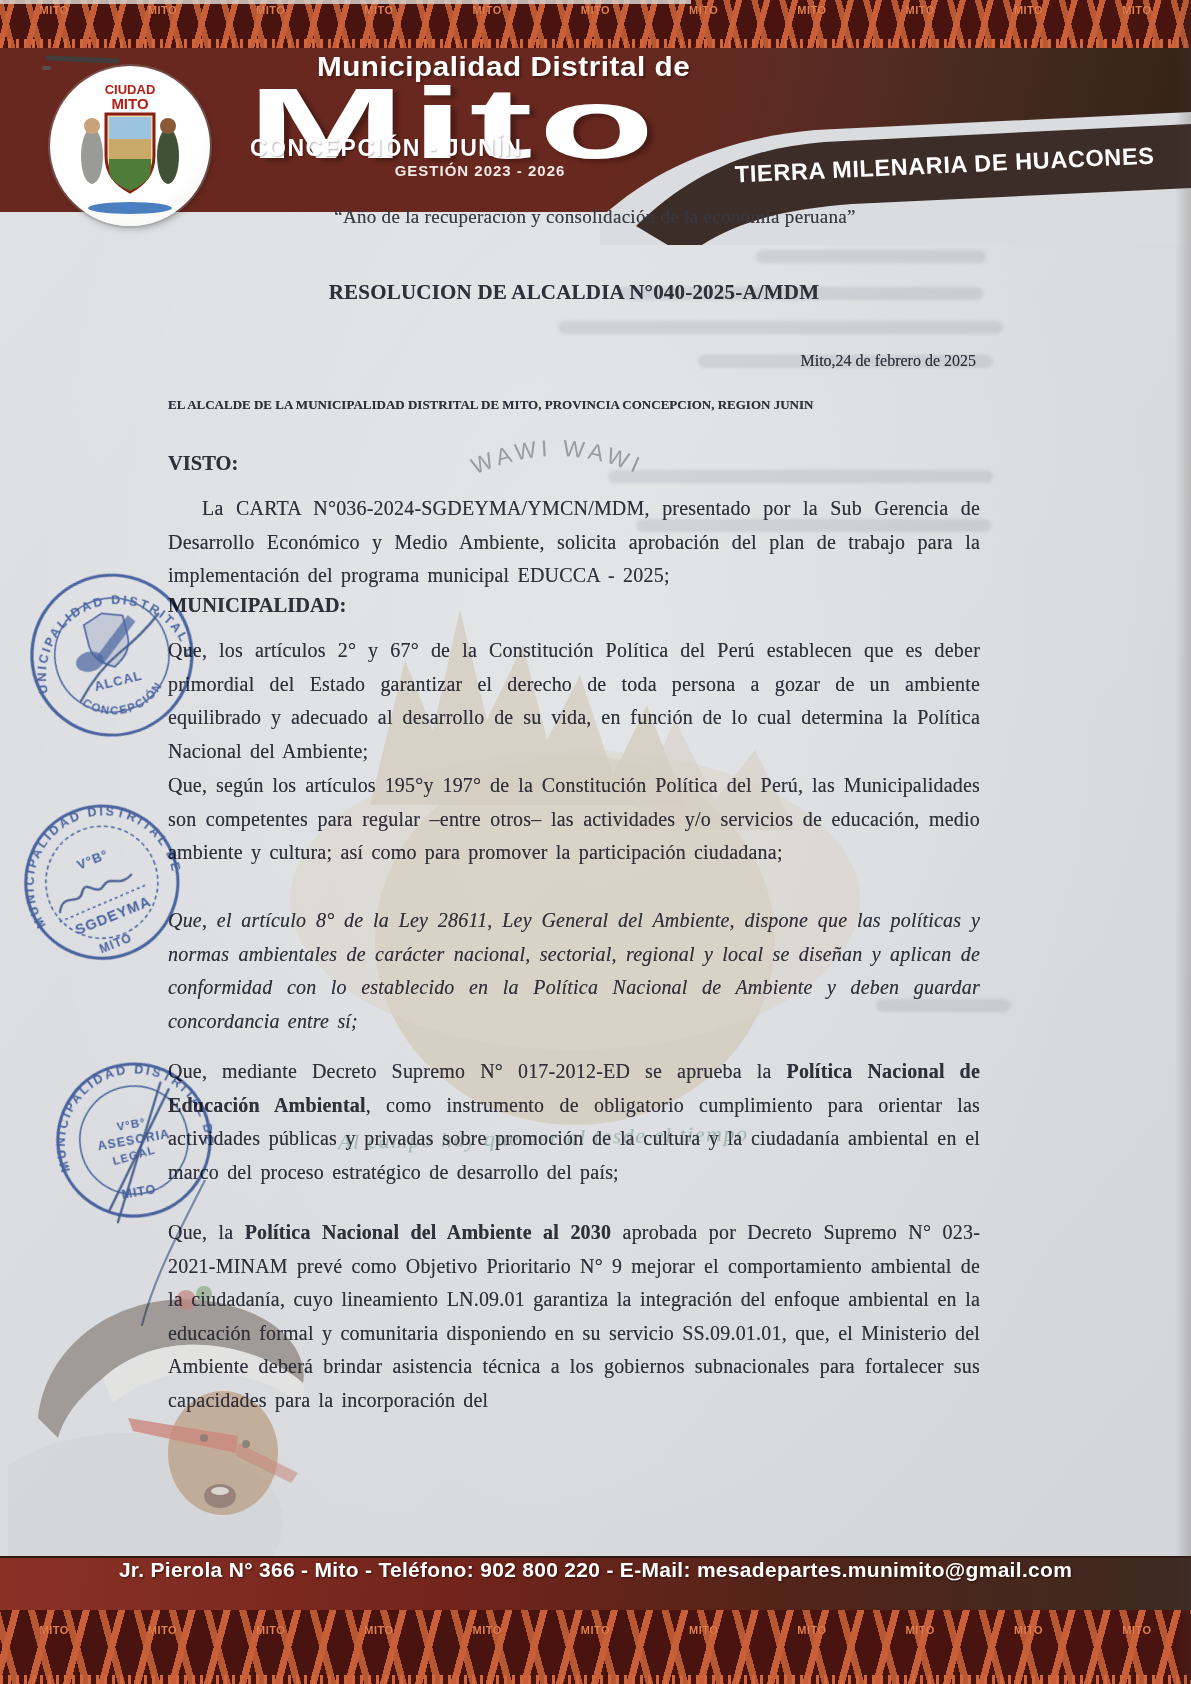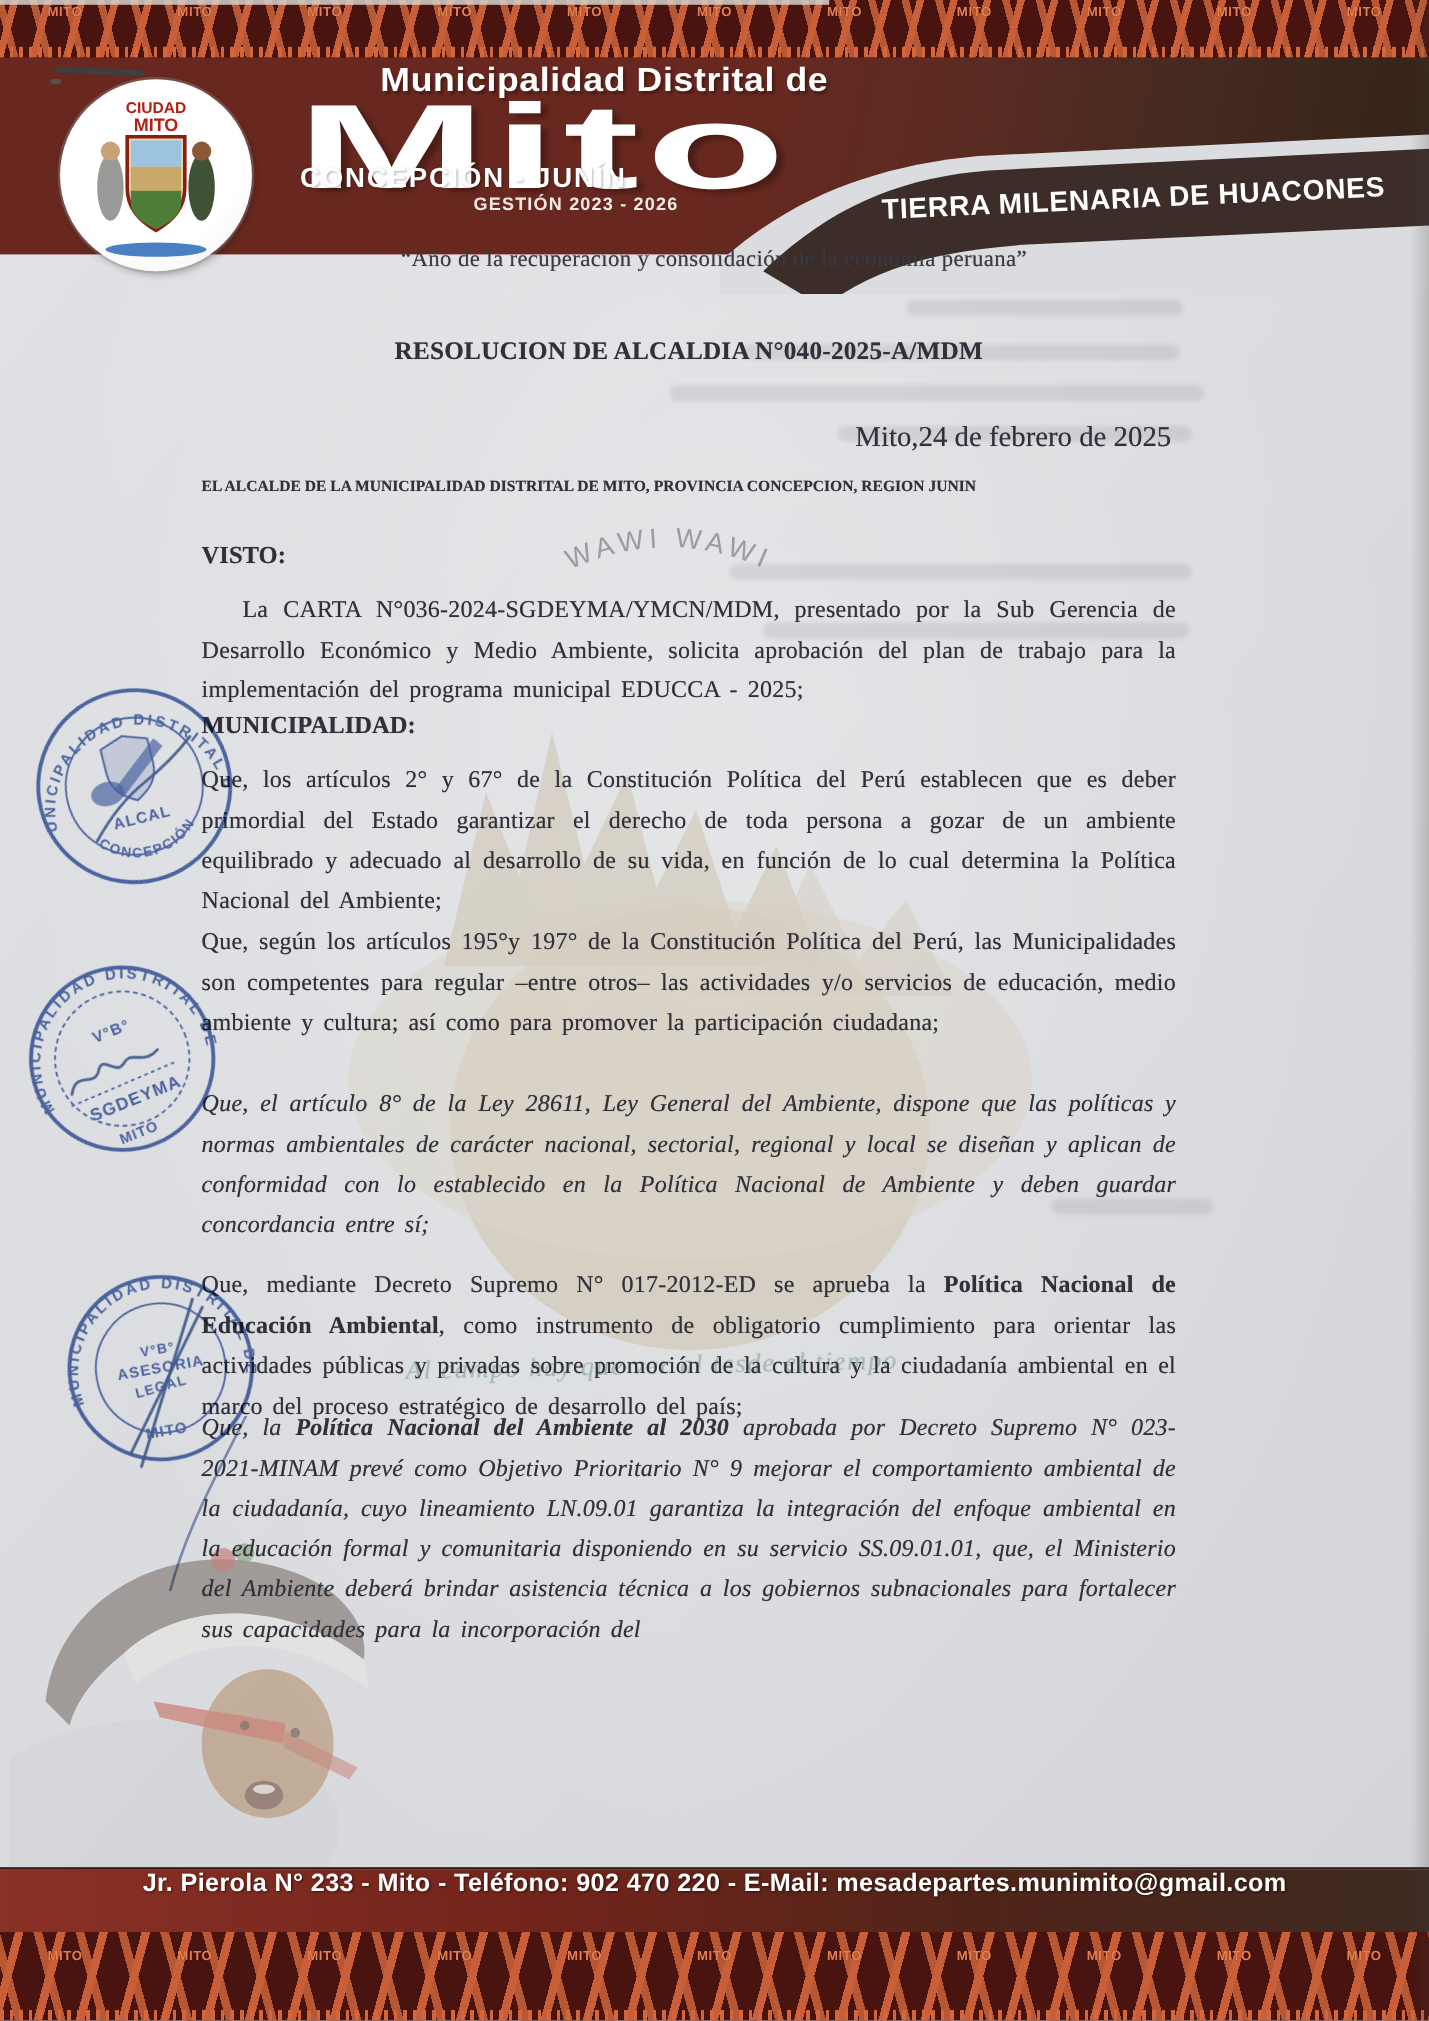--- a/index.html
+++ b/index.html
@@ -55,28 +55,28 @@
   .pen-mark2 { position:absolute; left:42px; top:66px; width:9px; height:4px; background:#55514d;
     border-radius:2px; z-index:6; }
   .scan-sliver { position:absolute; top:0; left:0; width:58%; height:4px; background:#d6d0c9; opacity:.85; z-index:8; }
 
   
   .tx { position:absolute; left:168px; width:812px; color:#30303a; z-index:5;
     text-shadow:0 0 .6px rgba(45,45,58,.55); }
   .quote { top:206px; left:200px; width:790px; text-align:center; font-size:19px; letter-spacing:.3px; color:#3a3a42; }
   .doc-title { top:280px; text-align:center; font-size:21px; font-weight:bold; letter-spacing:.2px; }
   .underlined { text-underline-offset:4px; }
-  .dateline { top:352px; text-align:right; font-size:24px; padding-right:4px; }
+  .dateline { top:352px; text-align:right; font-size:16px; padding-right:4px; }
   .addressee { top:389px; font-size:13px; font-weight:bold; line-height:31px; text-align:justify; }
   .heading { font-size:20.5px; font-weight:bold; }
   .h-visto { top:452px; }
   .h-considerando { top:594px; }
   .par { font-size:20px; line-height:33.5px; text-align:justify; word-spacing:3px; letter-spacing:.2px; }
   .p-visto { top:492px; text-indent:34px; }
-  .p1 { top:634px; } .p2 { top:769px; } .p3 { top:904px;font-style:italic; } .p4 { top:1039px;margin-top:16px; } .p5 { top:1174px;font-style:italic; }
+  .p1 { top:634px; } .p2 { top:769px; } .p3 { top:904px;font-style:italic; } .p4 { top:1039px;margin-top:16px; } .p5 { top:1216px; }
   .b { font-weight:bold; }
 
   
   .wawi { position:absolute; left:438px; top:422px; width:238px; height:80px; z-index:2; }
   .wawi text { font:23px "Liberation Sans",sans-serif; fill:#8e9094; letter-spacing:4px; opacity:.85; }
   .script-wm { position:absolute; left:338px; top:1124px; width:490px; z-index:2; white-space:nowrap;
     font:italic 22px "Liberation Serif",serif; color:#5f8c80; opacity:.5; letter-spacing:1.5px;
     transform:rotate(-1.2deg); filter:blur(.5px); }
   .rock-wm { position:absolute; left:275px; top:570px; width:600px; height:560px; z-index:1; opacity:.55; }
   .huacon { position:absolute; left:8px; top:1268px; width:340px; height:300px; z-index:1; opacity:.55; }
@@ -271,21 +271,21 @@
     <text x="80" y="101" class="st-ctr" style="font-size:11.5px" transform="rotate(-6 80 101)">LEGAL</text>
     <text x="78" y="138" class="st-ctr" style="font-size:12.5px">MITO</text>
     <path d="M 118 30 C 95 75, 72 120, 52 160" class="st-sig"></path>
     <path d="M 125 38 L 45 148" class="st-sig" opacity=".6"></path>
   </svg>
 
   <svg class="sig-tail" viewBox="0 0 120 150">
     <path d="M 85 0 C 60 50, 35 95, 22 145" fill="none" stroke="#31508f" stroke-width="2.2" opacity=".55" stroke-linecap="round"></path>
   </svg>
 
-  <div class="footer-bar">Jr. Pierola N° 233 - Mito - Teléfono: 902 470 220 - E-Mail: mesadepartes.munimito@gmail.com</div>
+  <div class="footer-bar">Jr. Pierola N° 366 - Mito - Teléfono: 902 800 220 - E-Mail: mesadepartes.munimito@gmail.com</div>
 
   <div class="pattern-band band-bottom">
     <div class="pattern-lattice"></div>
     <div class="pattern-labels">
       <span>MITO</span>
         <span>MITO</span>
         <span>MITO</span>
         <span>MITO</span>
         <span>MITO</span>
         <span>MITO</span>

